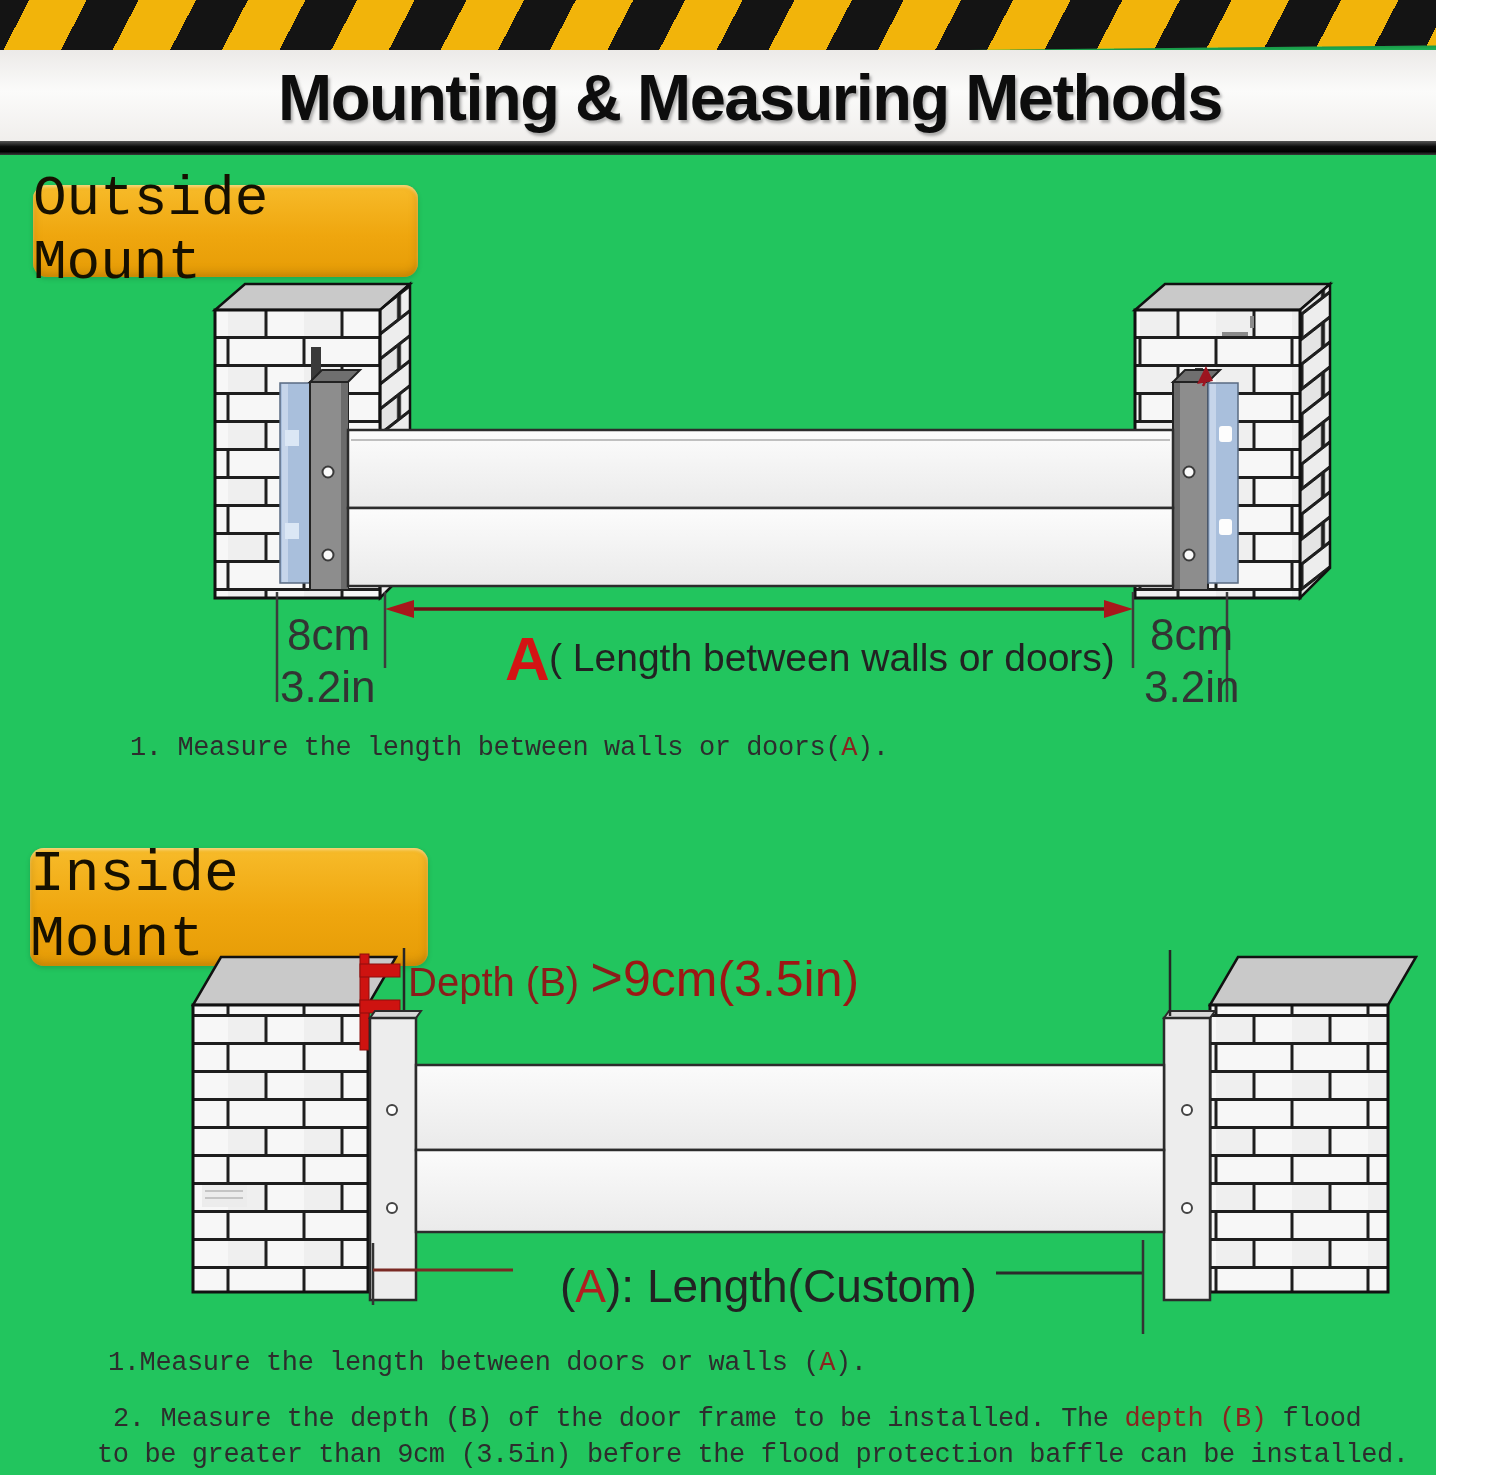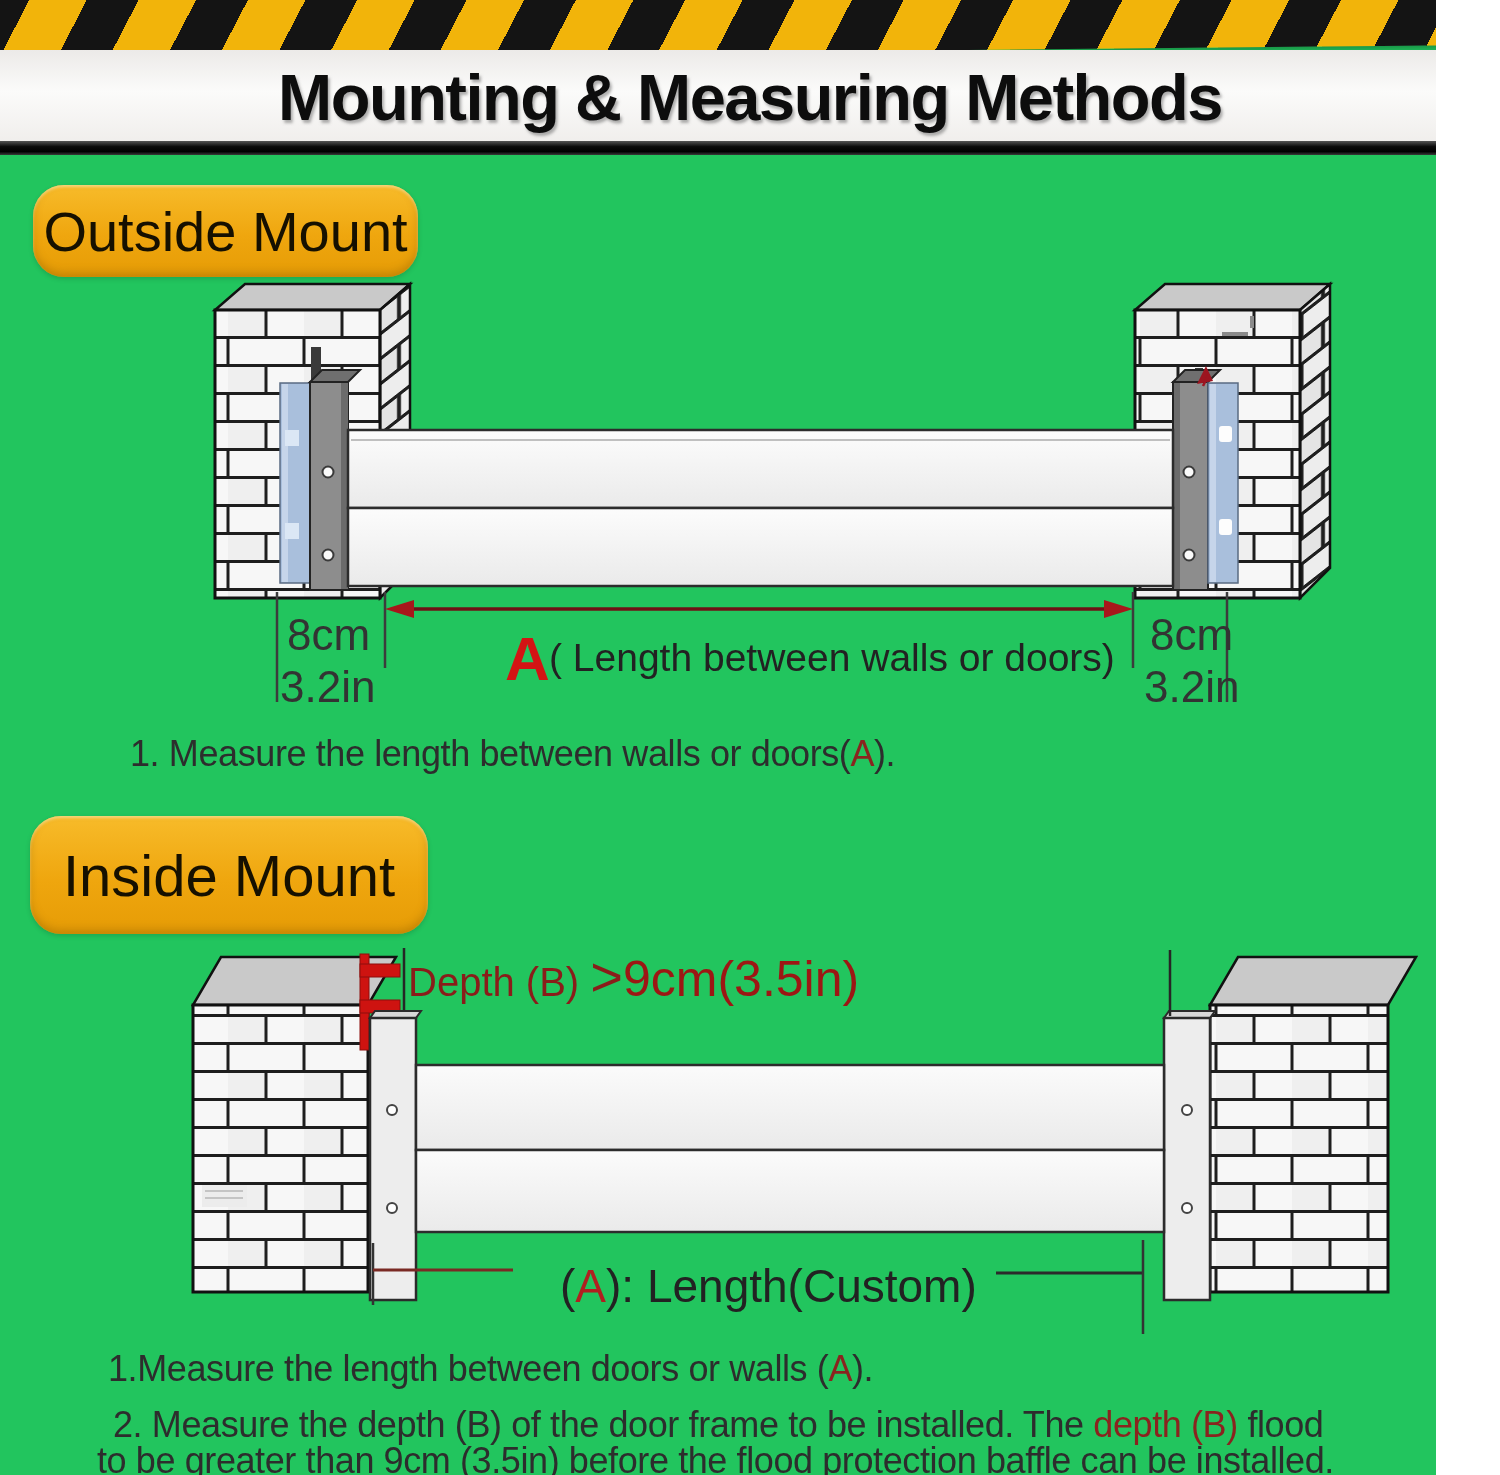--- a/index.html
+++ b/index.html
@@ -14,33 +14,33 @@
         background:linear-gradient(180deg,#eceae8,#fbfbfa 45%,#f0eeec);}
   .page-title{position:absolute;left:0;top:60px;width:1500px;margin:0;text-align:center;
         font-size:65px;font-weight:bold;letter-spacing:-1.5px;color:#0d0d0d;
         text-shadow:2px 3px 3px rgba(110,110,110,.55);}
   .title-bar{position:absolute;left:0;top:141px;width:1500px;height:14px;
         background:linear-gradient(180deg,#555,#0b0b0b 40%,#000 75%,#3a3a3a);}
 
   
   .badge{position:absolute;display:flex;align-items:center;justify-content:center;
         background:linear-gradient(180deg,#f7bb2a 0%,#efa60e 55%,#e69c06 100%);
-        border-radius:31px;color:#161000;
-        box-shadow:inset 0 -4px 8px rgba(130,85,0,.35), inset 0 2px 3px rgba(255,235,170,.7), 0 2px 5px rgba(0,0,0,.15);}
+        border-radius:14px;color:#161000;
+        box-shadow:inset 0 -4px 8px rgba(130,85,0,.35), inset 0 2px 3px rgba(255,235,170,.7), 0 2px 5px rgba(0,0,0,.15);font-family:Liberation Mono, monospace;}
   .badge-outside{left:33px;top:185px;width:385px;height:92px;font-size:56px;}
-  .badge-inside{left:30px;top:816px;width:398px;height:118px;font-size:58px;}
+  .badge-inside{left:30px;top:848px;width:398px;height:118px;font-size:58px;}
 
   
   .diagram{position:absolute;left:0;}
   .svg-outside{top:280px;}
   .svg-inside{top:930px;}
   svg text{font-family:"Liberation Sans","DejaVu Sans",sans-serif;}
 
   
-  .step{position:absolute;font-size:36px;color:#2d2d2d;letter-spacing:-0.4px;white-space:nowrap;}
+  .step{position:absolute;font-size:27px;color:#2d2d2d;letter-spacing:-0.4px;white-space:nowrap;font-family:Liberation Mono, monospace;}
   .o-step1{left:130px;top:733px;}
   .o-step2{left:113px;top:781px;}
   .i-step1{left:108px;top:1348px;}
   .i-step2{left:113px;top:1404px;}
   .i-step3{left:97px;top:1440px;}
   .red-a{color:#8a241f;}
   .maroon{color:#7a2a24;}
 </style>
 </head>
 <body>

